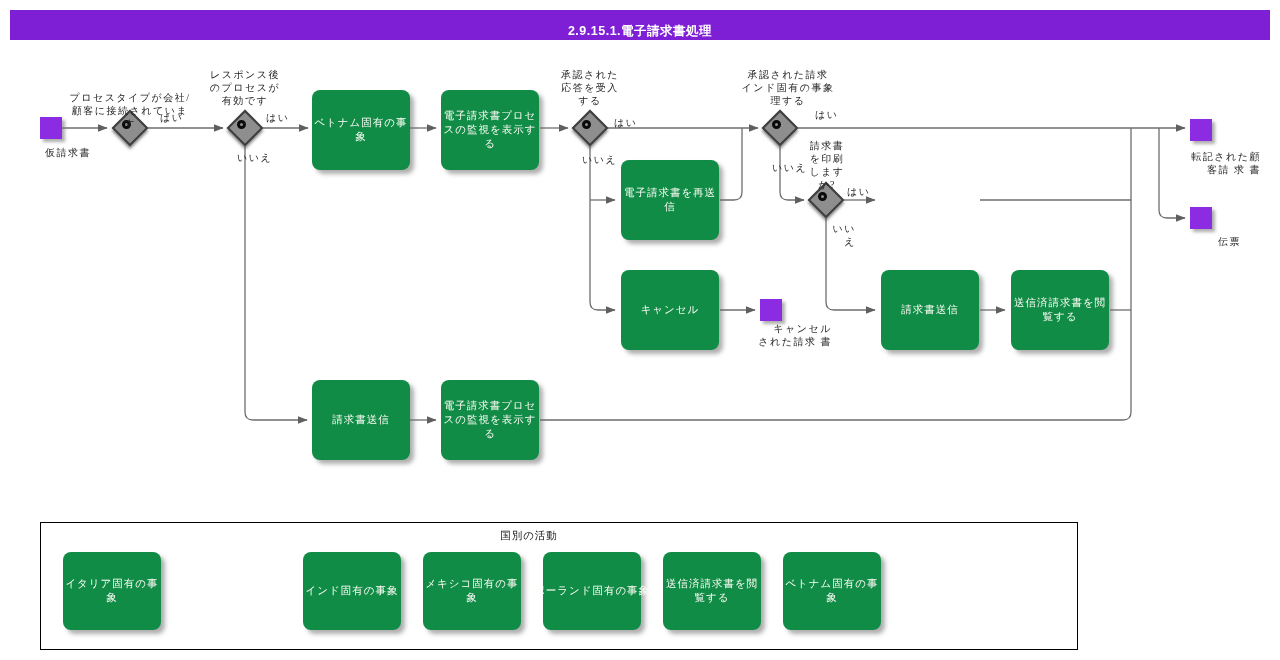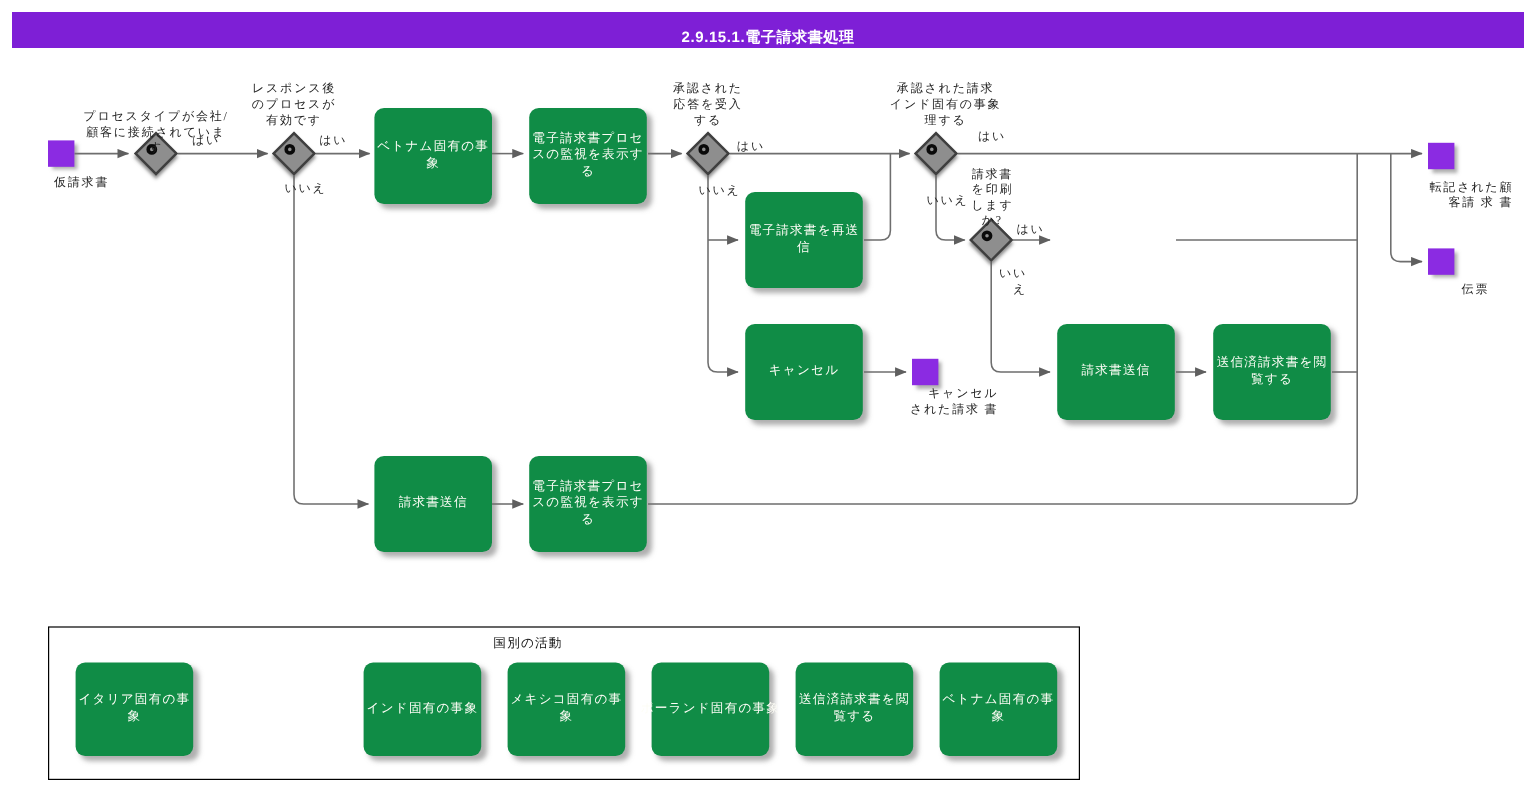--- a/index.html
+++ b/index.html
@@ -36,21 +36,21 @@
     border:3.5px solid #0a0a0a; border-radius:50%;
   }
   .label {
     position:absolute; color:#1f1f1f; font-size:10px; letter-spacing:1.5px;
     line-height:13px; white-space:pre-line; z-index:4;
   }
   .label.center { text-align:right; }
   .gw-label { width:160px; text-align:center; }
   .edge-label { z-index:2; }
   #country-section {
-    position:absolute; left:40px; top:522px; width:860px; height:128px;
+    position:absolute; left:40px; top:522px; width:1038px; height:128px;
     border:1.5px solid #000; z-index:2;
   }
   #country-section .sec-title {
     position:absolute; left:0; right:60px; top:6px; text-align:center;
     font-size:10.5px; letter-spacing:1px; color:#111;
   }
   .cbox {
     position:absolute; top:29px; width:98px; height:78px; background:#108C46; border-radius:8px;
     color:#fdfdf6; display:flex; align-items:center; justify-content:center; text-align:center;
     font-size:10.5px; line-height:14px; letter-spacing:1px;

